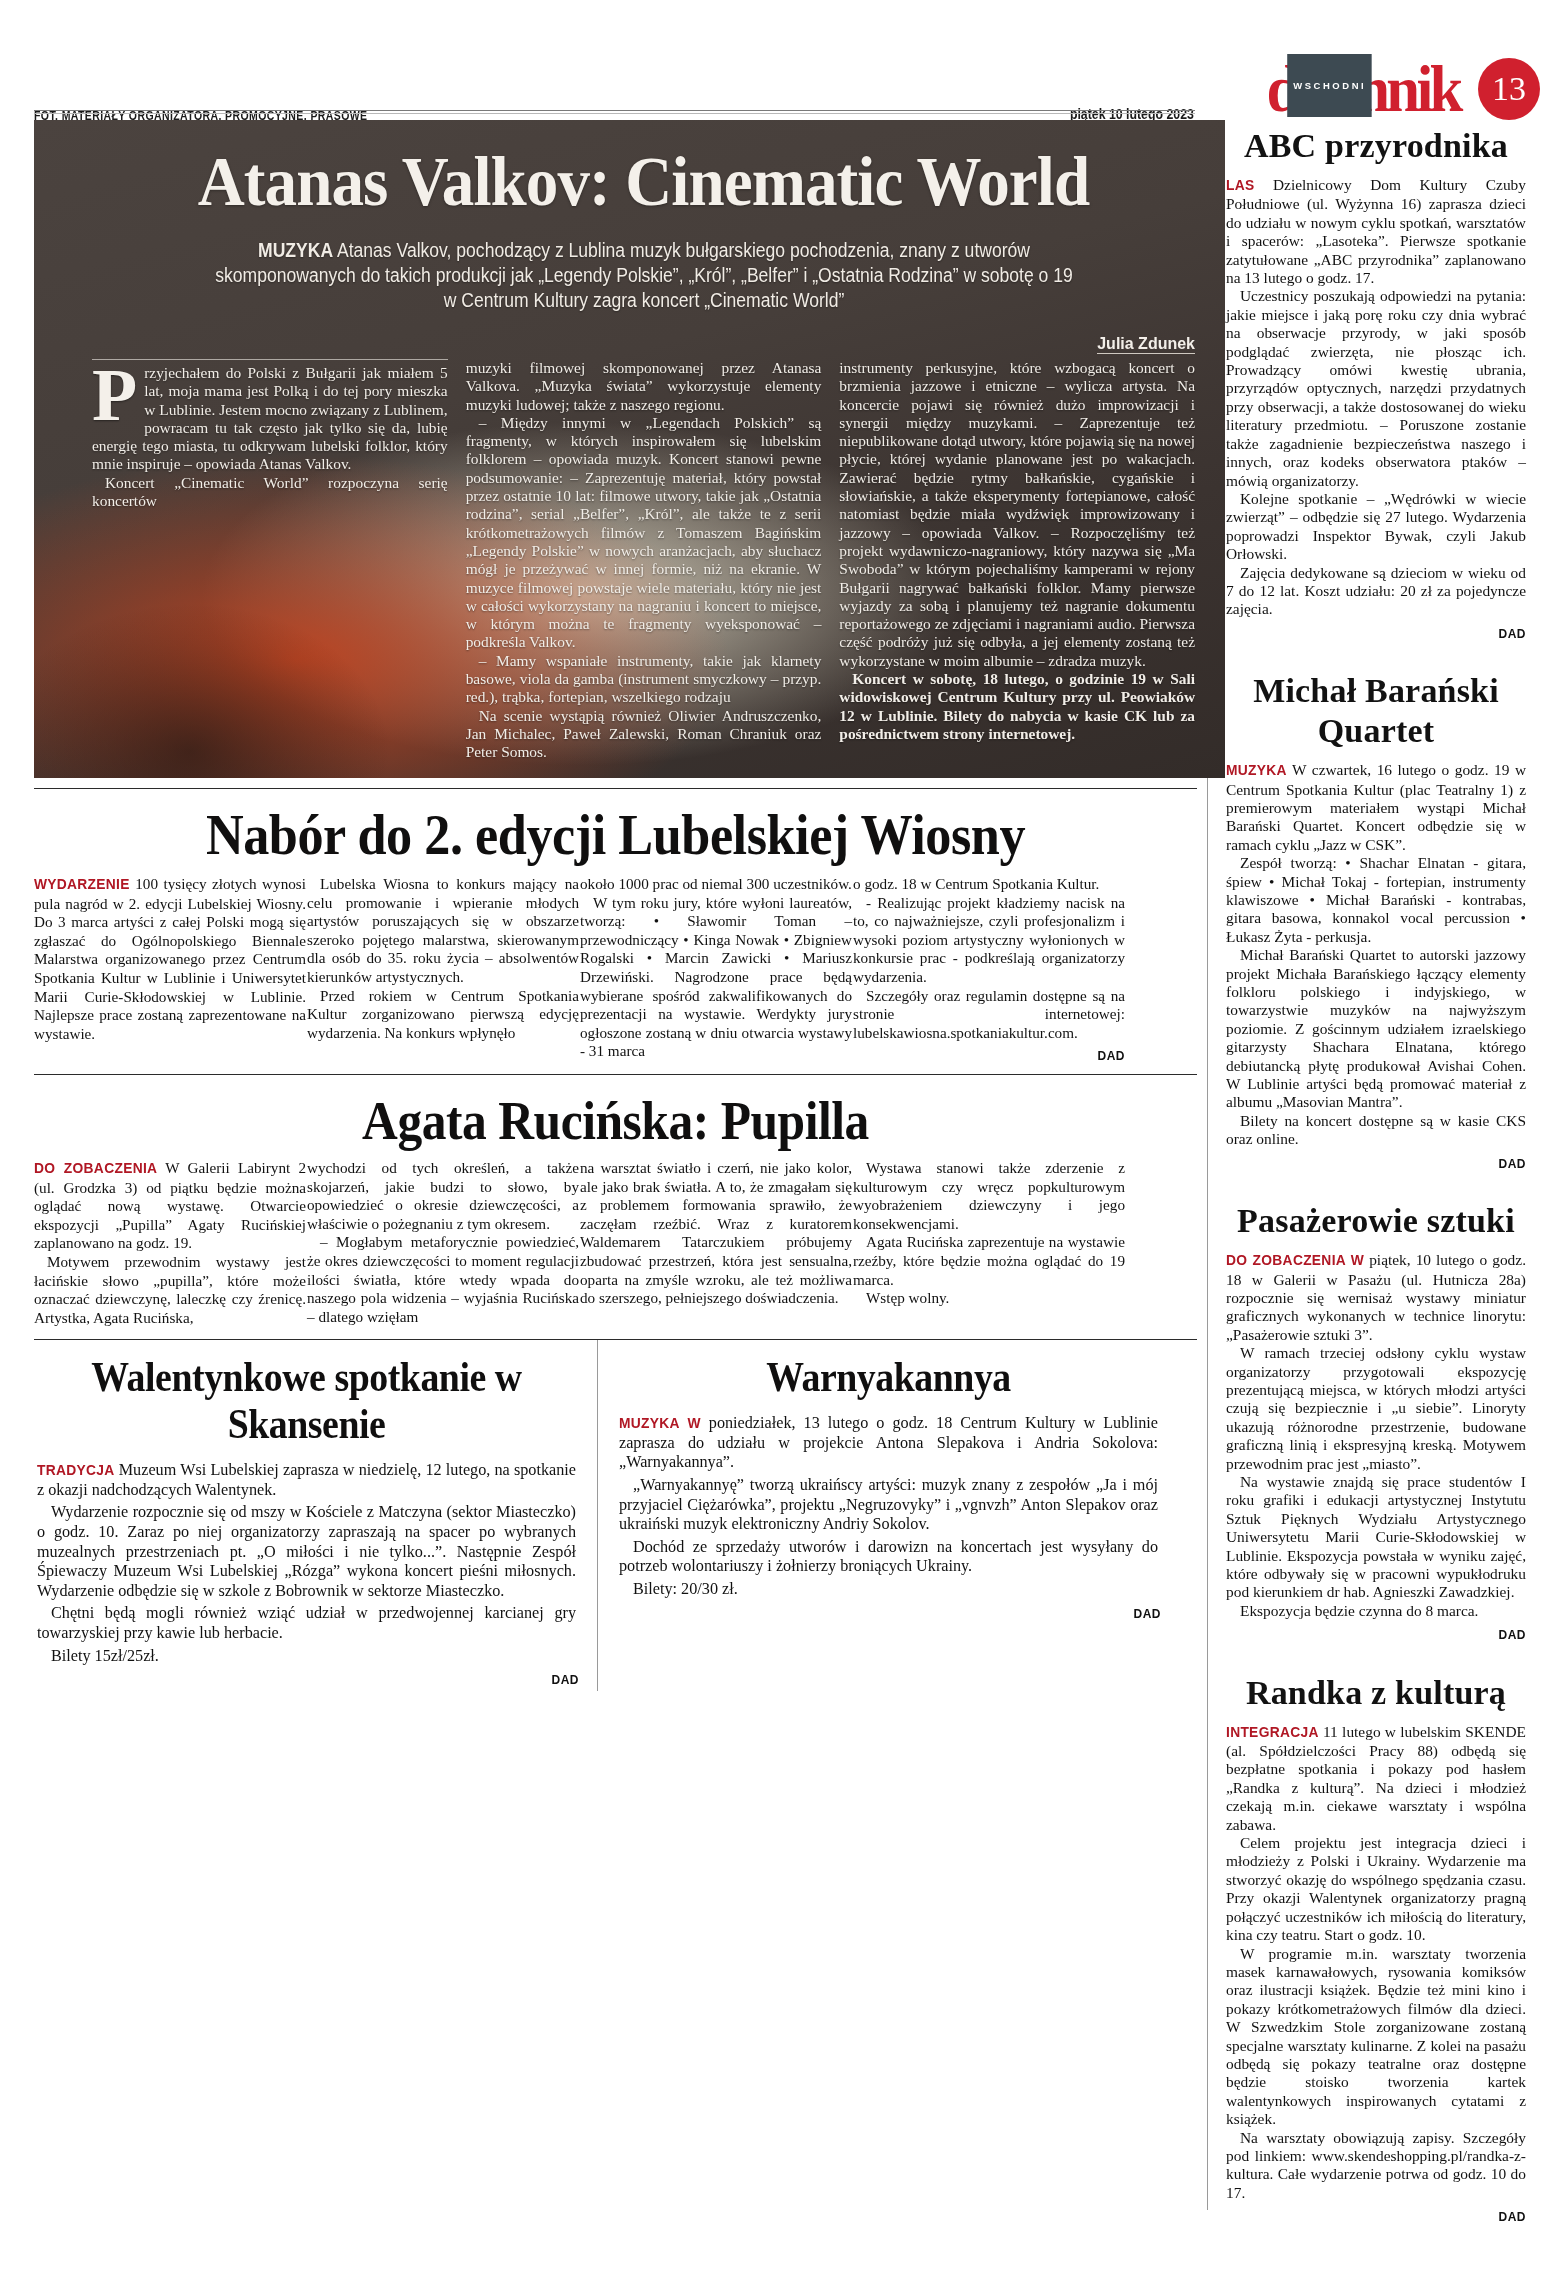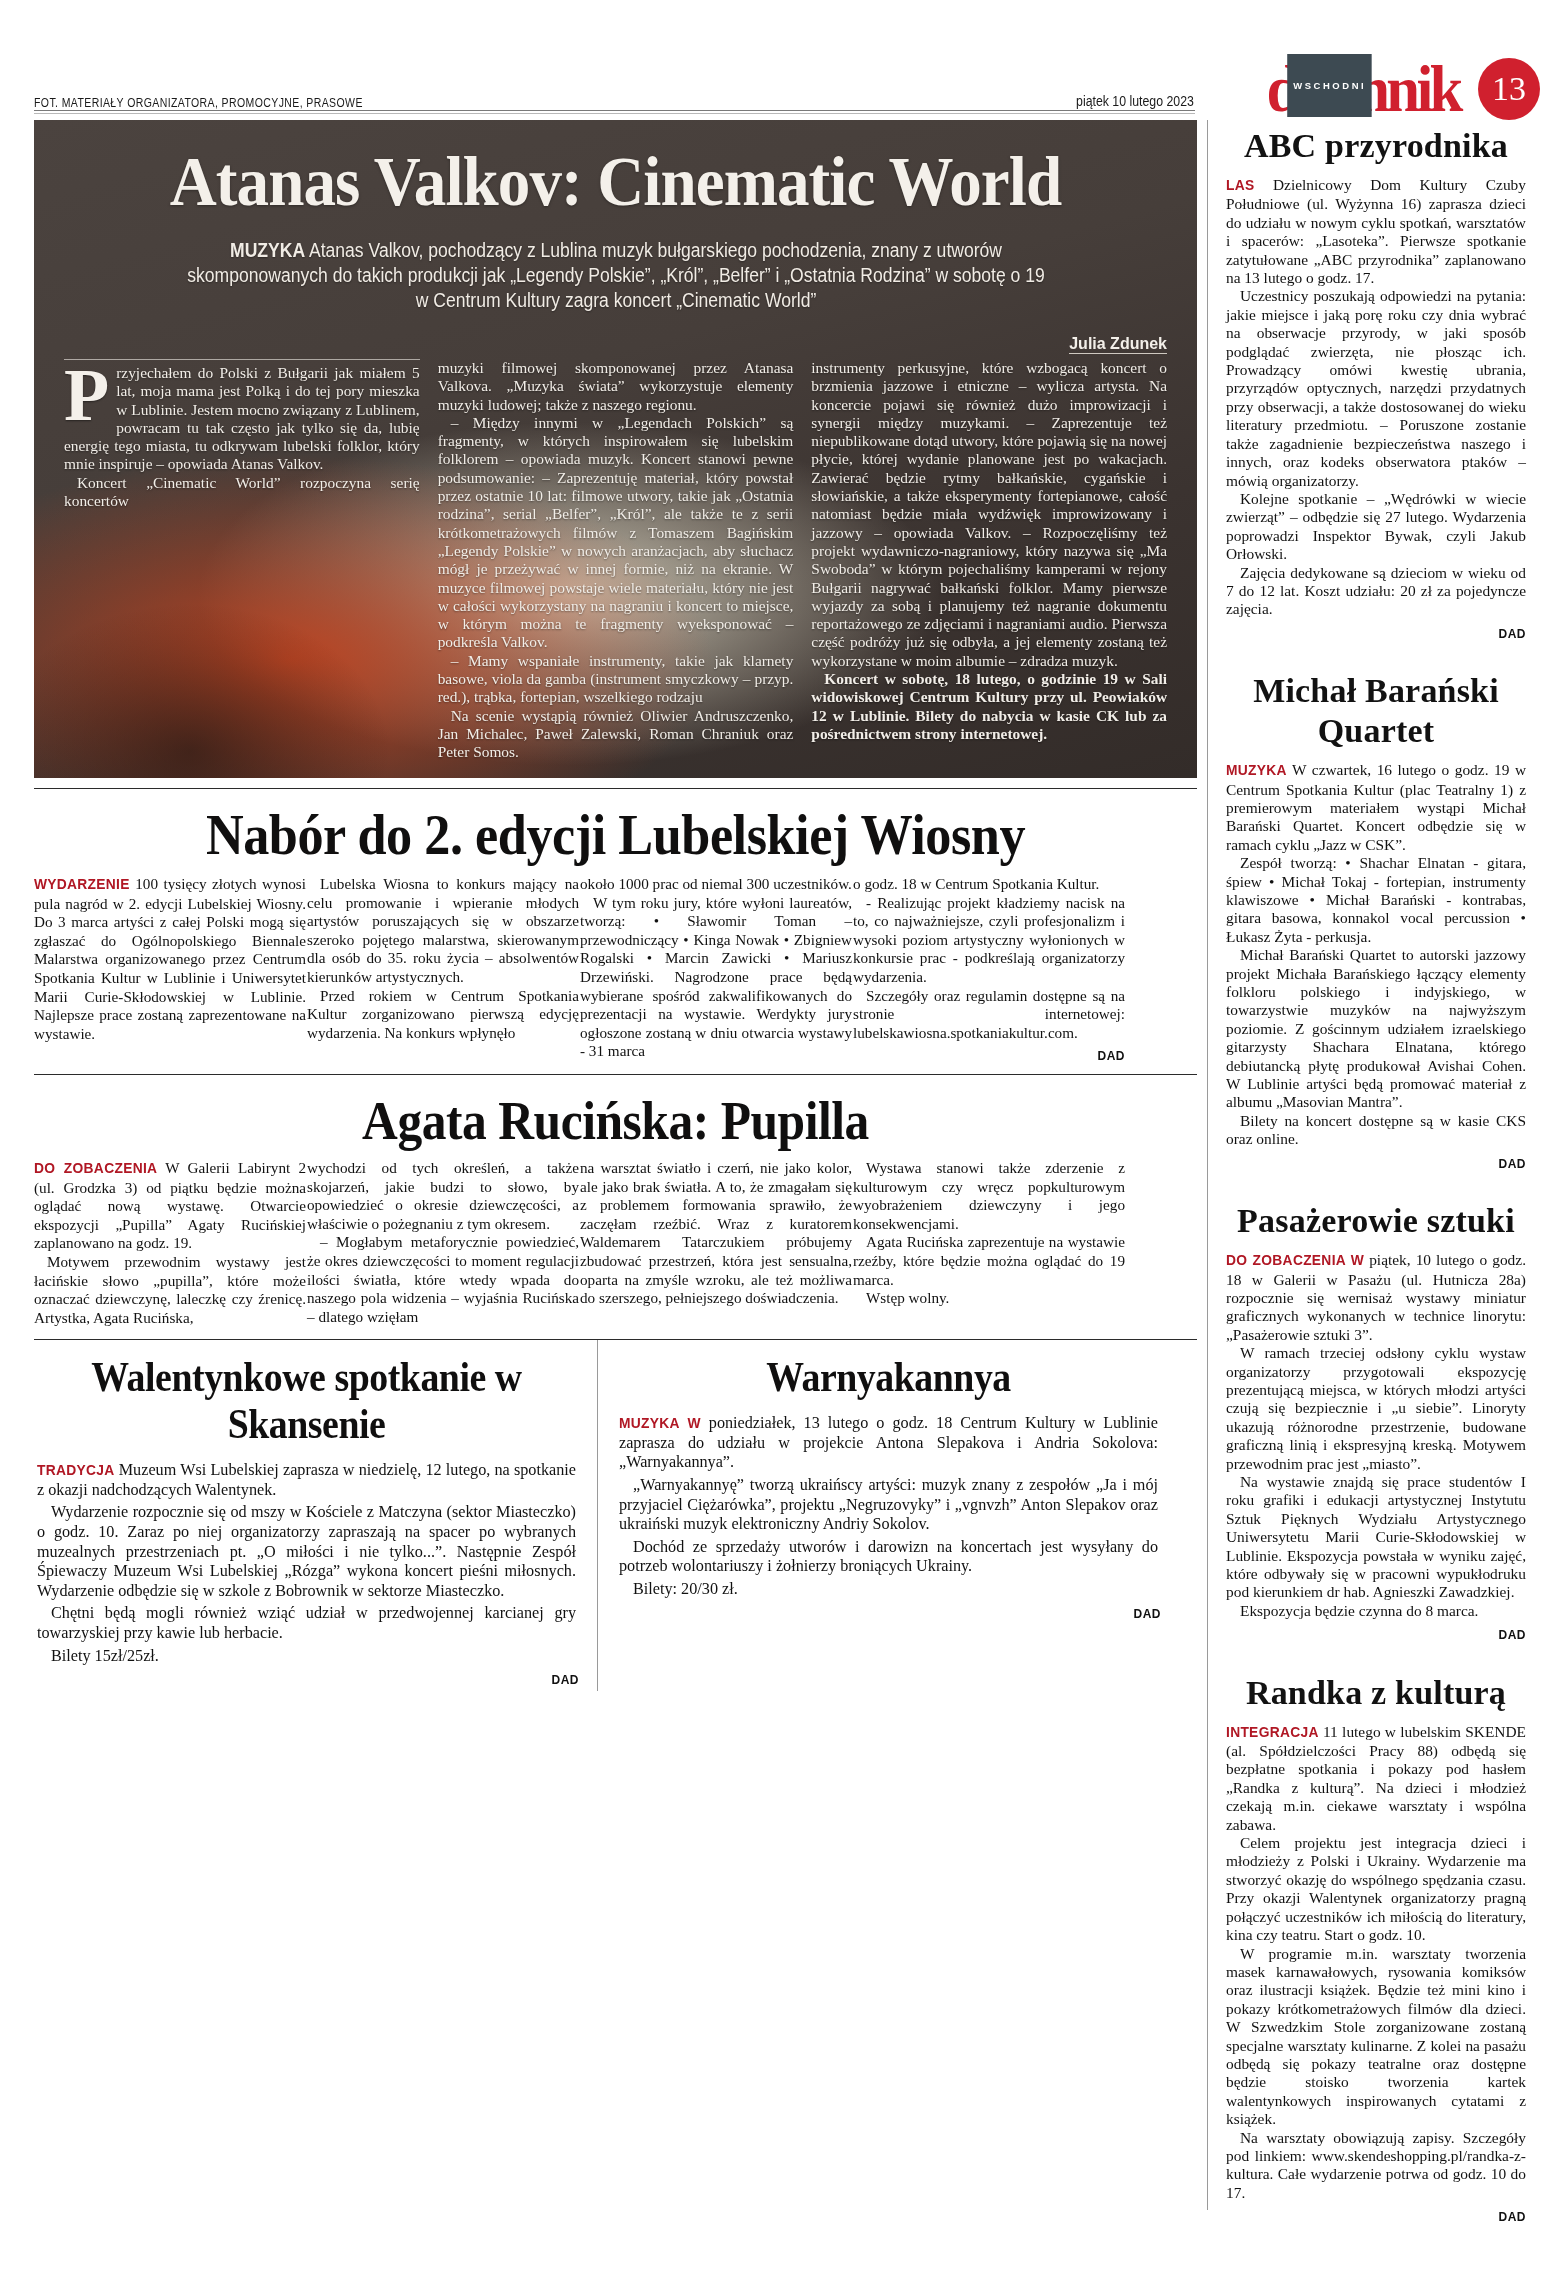--- a/index.html
+++ b/index.html
@@ -33,22 +33,22 @@
     transform:scaleX(1.08);
   }
   .page-badge{
     width:62px;height:62px;border-radius:50%;
     background:#d0202e;color:#fff;
     display:flex;align-items:center;justify-content:center;
     font-family:"Liberation Serif", serif;
     font-size:34px;line-height:34px;
   }
   .credit-row{
-    position:absolute;left:34px;top:93px;width:1160px;
-    display:flex;justify-content:space-between;align-items:flex-end;
+    position:absolute;left:34px;top:106px;width:1160px;
+    display:flex;justify-content:space-between;align-items:flex-end;font-weight:bold;
   }
   .credit-left{
     font-family:"Liberation Sans", sans-serif;
     font-size:10.5px;letter-spacing:.4px;color:#1a1a1a;
     transform:scaleY(1.25);transform-origin:left bottom;
   }
   .credit-right{
     font-family:"Liberation Sans", sans-serif;
     font-size:14px;color:#1a1a1a;
     transform:scaleX(.88);transform-origin:right bottom;
@@ -62,20 +62,21 @@
   .vrule{position:absolute;left:1207px;top:120px;width:1px;height:2090px;background:#9a9a9a;}
 
   
   .hero{
     position:relative;width:1163px;height:658px;
     background:
       radial-gradient(ellipse 70% 60% at 22% 82%, rgba(196,68,32,.92) 0%, rgba(150,52,26,0) 52%),
       radial-gradient(ellipse 55% 45% at 46% 72%, rgba(222,216,196,.85) 0%, rgba(222,216,196,0) 58%),
       linear-gradient(165deg,#4b433f 0%, #463e3a 40%, #3b3330 70%, #332c29 100%);
     overflow:hidden;
+    padding-left:28px;
   }
   .hero::after{
     
     content:"";position:absolute;left:0;bottom:0;width:520px;height:340px;
     background:radial-gradient(ellipse 62% 70% at 30% 92%, rgba(20,16,14,.55), rgba(20,16,14,0) 62%);
   }
   .hero-inner{position:relative;z-index:3;padding:24px 30px 0 30px;}
   .hero-title{
     text-align:center;color:#f4f0ea;
     font-family:"Liberation Serif", serif;

